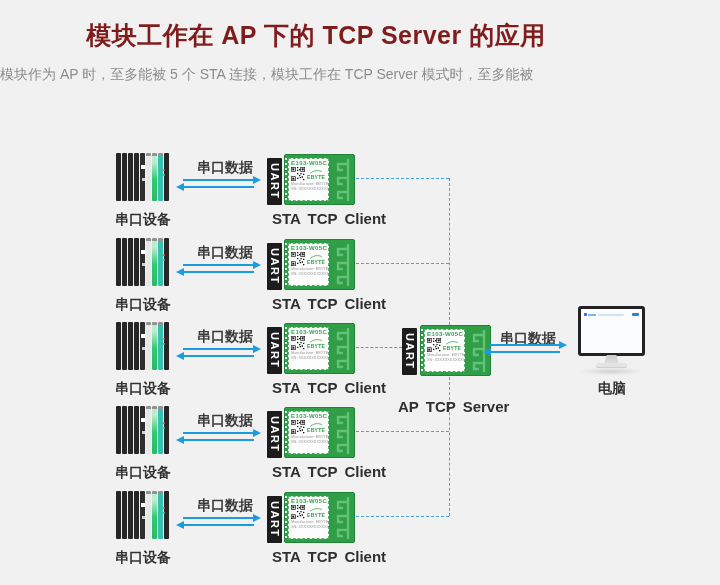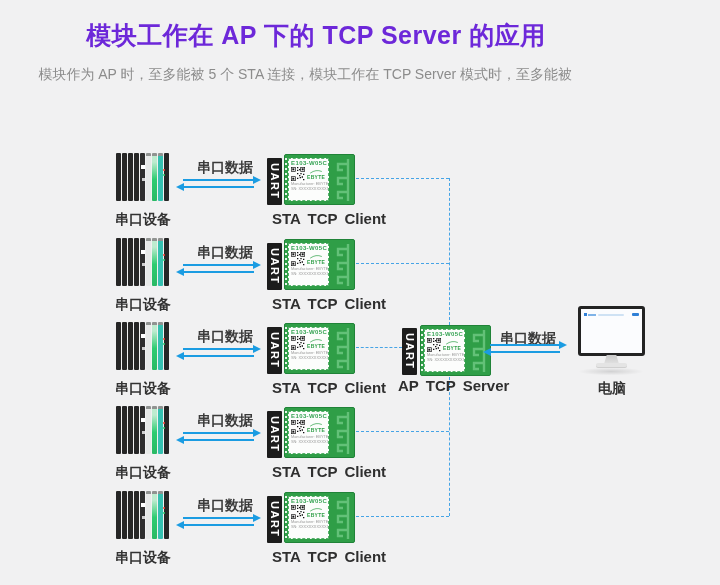--- a/index.html
+++ b/index.html
@@ -1,21 +1,21 @@
 <!DOCTYPE html>
 <html><head>
 <meta charset="utf-8">
 <style>
   html,body{margin:0;padding:0;background:#f1f1f2;}
   .canvas{position:relative;width:720px;height:585px;background:#f1f1f2;overflow:hidden;
           font-family:"Liberation Sans",sans-serif;}
   
   .title{position:absolute;top:19px;left:0;width:632px;text-align:center;
-         font-size:25px;font-weight:700;color:#6d28d9;letter-spacing:.5px;}
-  .subtitle{position:absolute;top:63px;left:0;width:572px;text-align:right;
+         font-size:25px;font-weight:700;color:#7f1d1d;letter-spacing:.5px;}
+  .subtitle{position:absolute;top:63px;left:0;width:572px;text-align:left;
             font-size:14px;color:#8c8c8c;line-height:23px;}
   
   .row{position:absolute;left:0;width:720px;height:74px;}
   .r0{top:153px}.r1{top:238px}.r2{top:322px}.r3{top:406px}.r4{top:491px}
   
   .plc{position:absolute;left:116px;top:0;width:53px;height:48px;display:flex;gap:1px;}
   .slat{flex:1;border-radius:1px;}
   .sl-d{background:#262626;}
   .sl-e{background:#2e2e2e;}
   .sl-w{background:linear-gradient(180deg,#909391 0 3px,#e7e9e8 3px);}
@@ -428,21 +428,21 @@
       </div>
       <div class="mfr">
         <div>Manufacturer: EBYTE</div>
         <div>SN: XXXXXXXXXXXXX</div>
       </div>
     </div>
     <svg class="ant" width="18" height="46" viewBox="0 0 18 46">
         <path d="M14 2 V44 M14 7 H4 V13 H9 M14 21 H4 V27 H9 M14 35 H4 V41 H9" stroke="#63c178" stroke-width="2.4" fill="none"></path>
       </svg>
   </div>
-  <div class="node-label" style="left:398px;top:377px;width:110px">AP TCP Server</div>
+  <div class="node-label" style="left:398px;top:398px;width:110px">AP TCP Server</div>
 
   <div class="sdata" style="left:486px;top:330px;width:84px">串口数据</div>
   <div class="arrow right" style="left:490px;top:344px;width:70px"></div>
   <div class="arrow left" style="left:490px;top:351px;width:70px"></div>
 
   <div class="monitor">
     <div class="scr-logo">
         <div class="sq"></div>
         <div class="tx"></div>
       </div>

